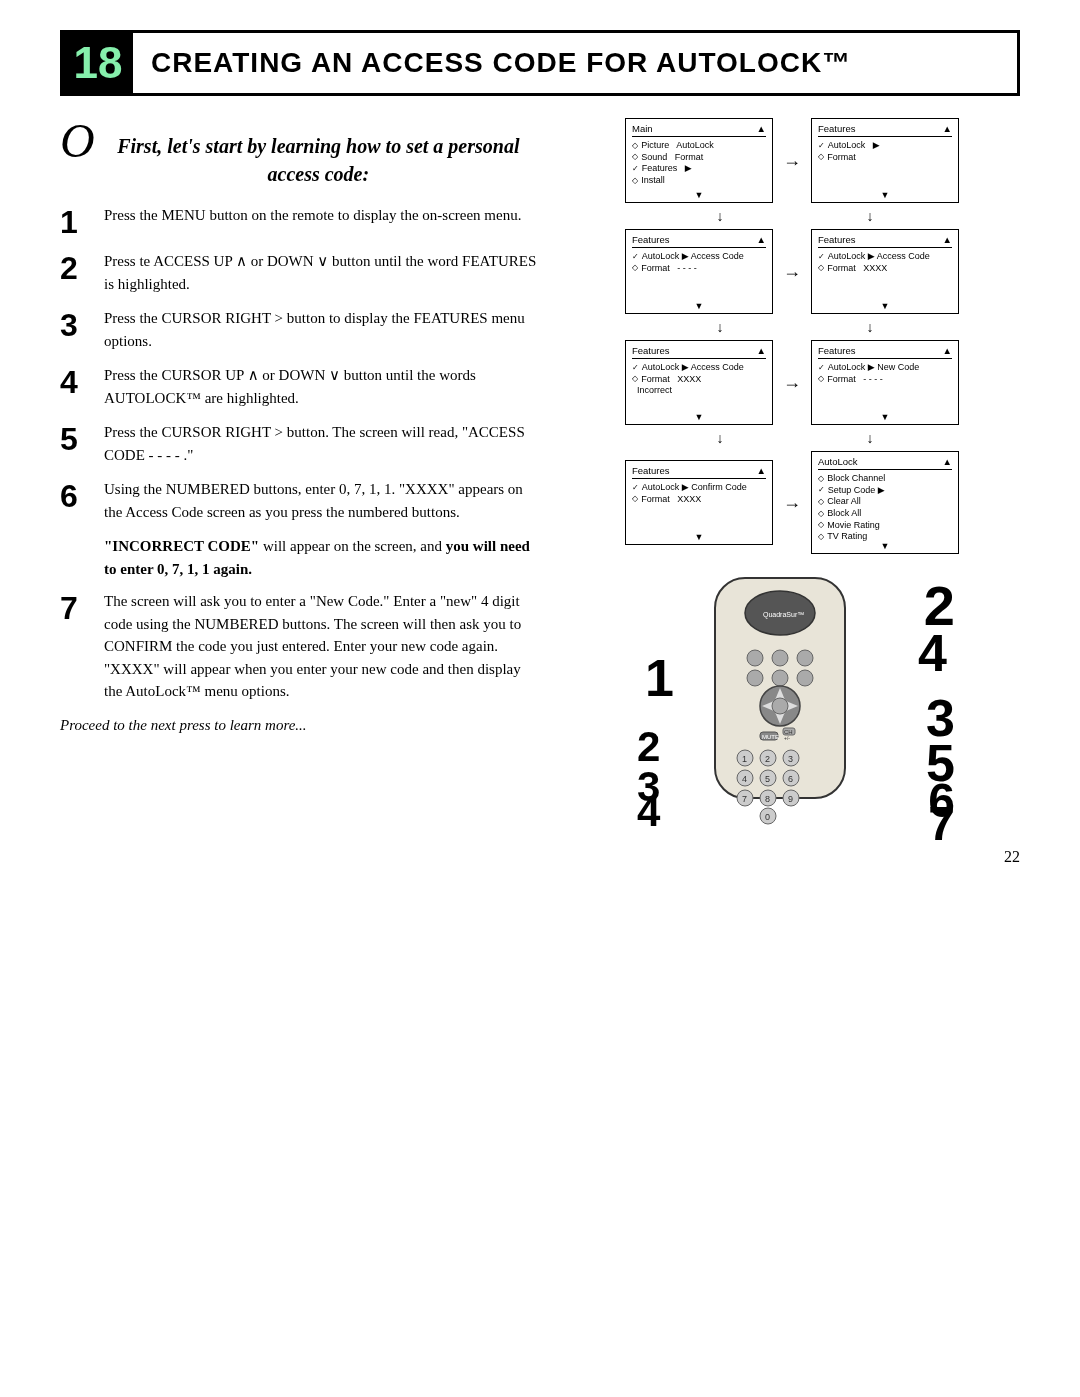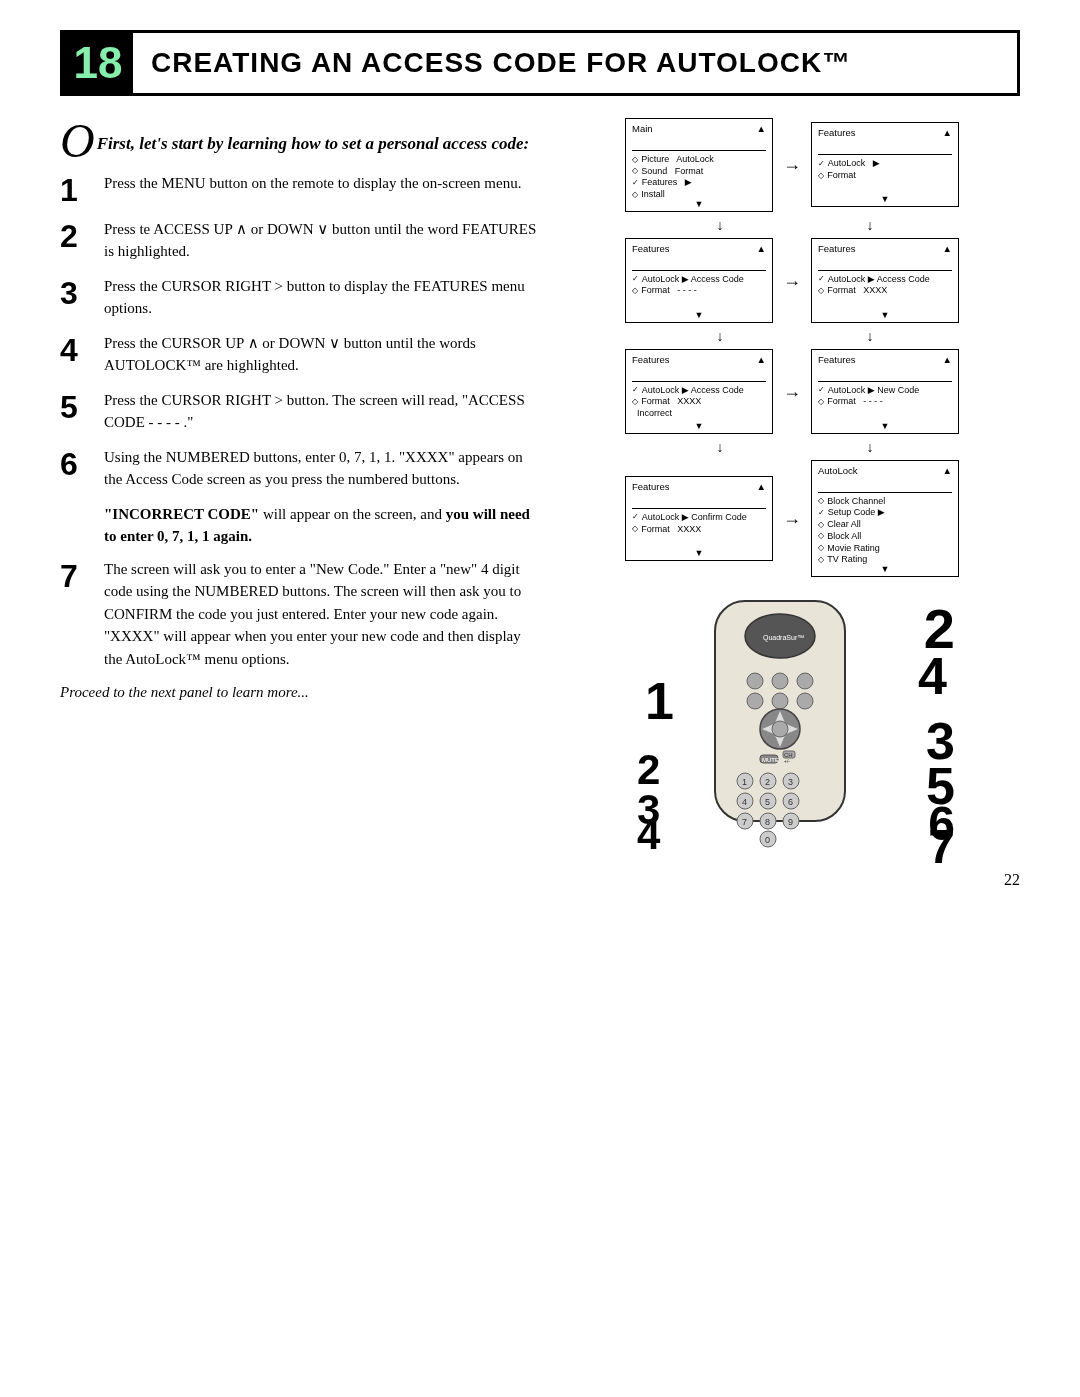--- a/index.html
+++ b/index.html
@@ -73,23 +73,24 @@
       font-size: 48px;
       line-height: 0.8;
       font-style: italic;
       margin-right: 2px;
       margin-top: 4px;
       font-family: Georgia, serif;
     }
     .intro-bold-italic {
       font-style: italic;
       font-weight: bold;
-      font-size: 17px;
+      font-size: 20px;
       margin-bottom: 16px;
       line-height: 1.4;
+      text-align: center;
     }
     
     .step {
       display: flex;
       margin-bottom: 12px;
       align-items: flex-start;
     }
     .step-number {
       font-size: 32px;
       font-weight: bold;
@@ -130,21 +131,21 @@
       position: relative;
       background: #fff;
       font-size: 10px;
       font-family: Arial, sans-serif;
     }
     .screen-title-row {
       display: flex;
       justify-content: space-between;
       border-bottom: 1px solid #000;
       margin-bottom: 3px;
-      padding-bottom: 16px;
+      padding-bottom: 2px;
       font-size: 9.5px;
     }
     .screen-title-row span { font-size: 9.5px; }
     .screen-row {
       display: flex;
       align-items: center;
       gap: 3px;
       line-height: 1.3;
       font-size: 9px;
     }
@@ -272,21 +273,21 @@
         <b>"INCORRECT CODE"</b> will appear on the screen, and <b>you will need to enter 0, 7, 1, 1 again.</b>
       </div>
 
       <div class="step">
         <span class="step-number">7</span>
         <div class="step-text">
           The screen will ask you to enter a "New Code." <b>Enter a "new" 4 digit code using the NUMBERED buttons.</b> The screen will then ask you to CONFIRM the code you just entered. <b>Enter your new code again.</b> <b>"XXXX"</b> will appear when you enter your new code and then display the AutoLock™ menu options.
         </div>
       </div>
 
-      <p class="proceed-italic">Proceed to the next panel to learn more...</p>
+      <p class="proceed-italic">Proceed to the next press to learn more...</p>
 
     </div>
 
     <div class="right-col">
 
       <div class="screens-with-arrows">
 
         <div class="screens-row">
 
           <div class="screen-box" style="width:148px; min-height:85px;">

